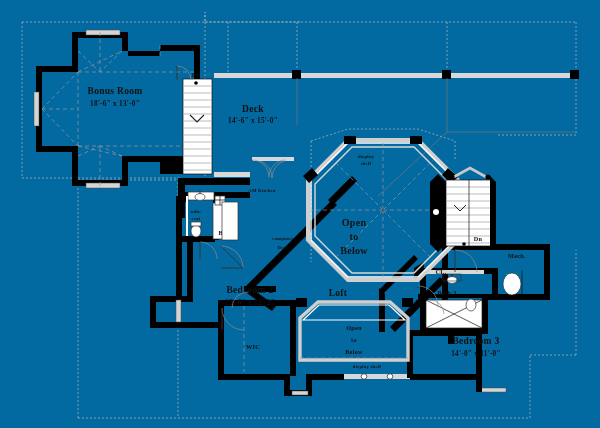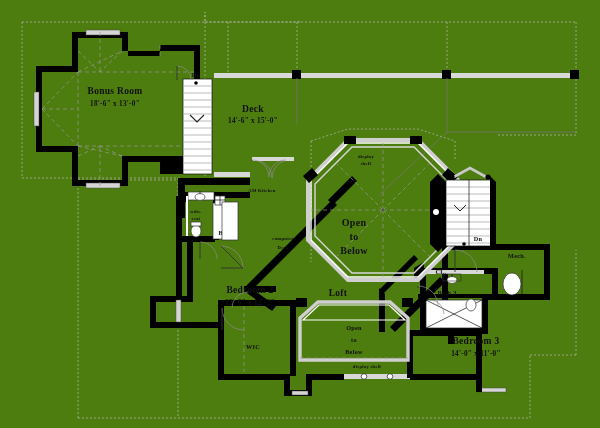--- a/index.html
+++ b/index.html
@@ -3,21 +3,21 @@
 <meta charset="utf-8">
 <title>Floor Plan</title>
 <style>
   html,body{margin:0;padding:0;background:#ffffff;}
   body{
     width:600px;height:428px;
     font-family:"Liberation Serif", serif;
     color:#000;
     overflow:hidden;
   }
-  #plan-root{position:relative;width:600px;height:428px;background:#4d7c0f;}
+  #plan-root{position:relative;width:600px;height:428px;background:#0369a1;}
   svg#floorplan{position:absolute;left:0;top:0;width:600px;height:428px;display:block;}
   .rm-label{
     font-family:"Liberation Serif", serif;
     font-weight:700;
     fill:#111;
     text-anchor:middle;
     letter-spacing:0.3px;
   }
   .rm-name{font-size:9.5px;}
   .rm-dim{font-size:7.2px;font-weight:700;}

